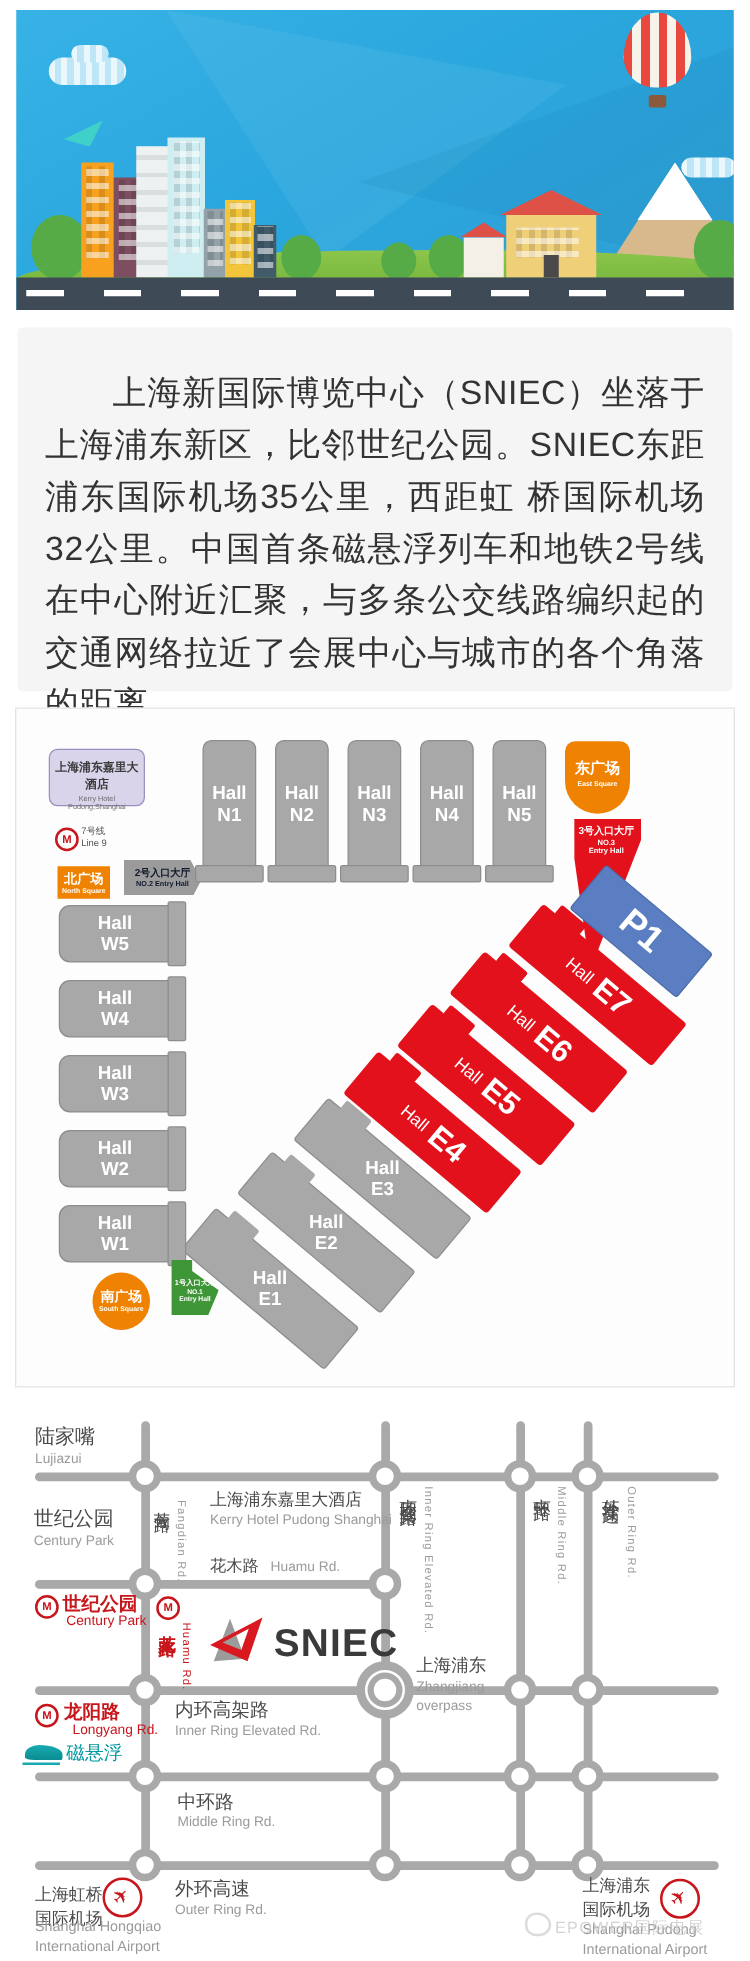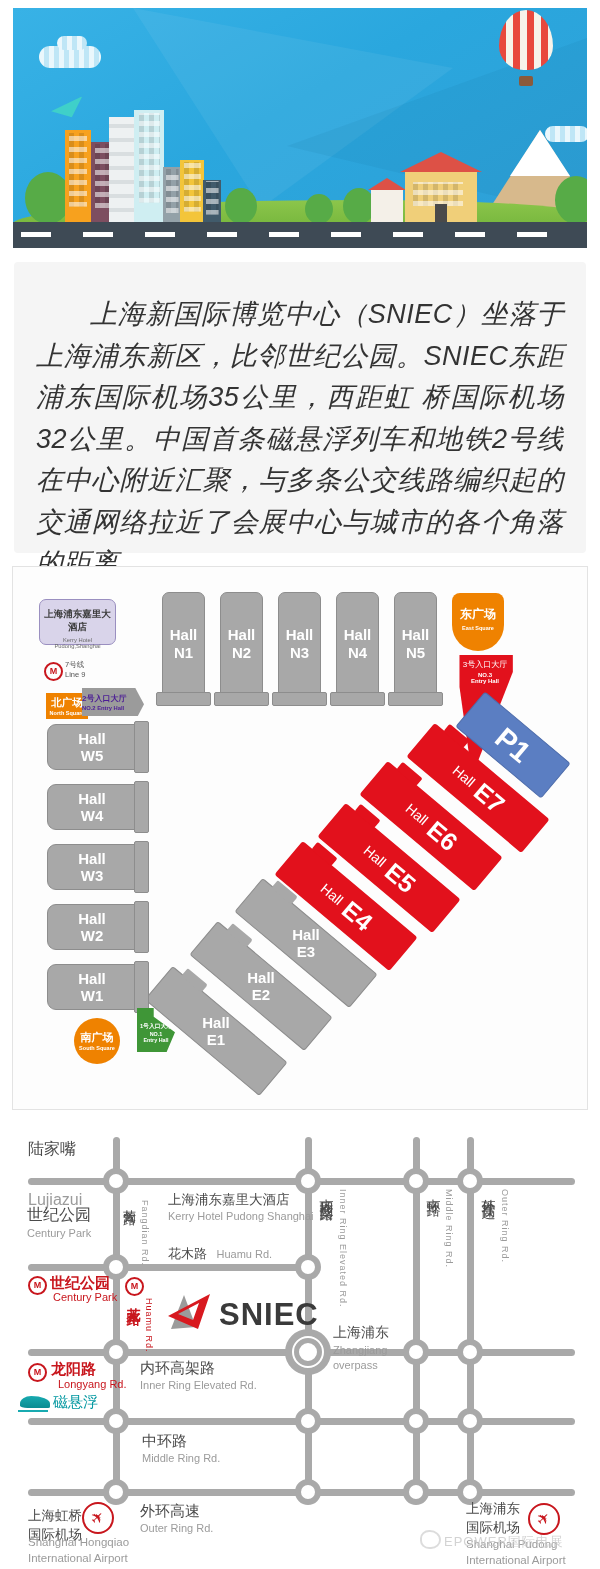--- a/index.html
+++ b/index.html
@@ -23,21 +23,21 @@
   .tree{border-radius:50%;background:#57ab47;}
   .grass{left:0;right:0;height:24px;background:linear-gradient(#8cc64b,#79b83f);border-radius:60% 40% 0 0/100% 60% 0 0;}
   .bld{bottom:26px;}
   .win{background-image:repeating-linear-gradient(0deg,rgba(255,255,255,.55) 0 5px,transparent 5px 11px),repeating-linear-gradient(90deg,rgba(0,0,0,.12) 0 5px,transparent 5px 10px);background-size:70% 80%;background-position:50% 15%;background-repeat:no-repeat;}
   .road{left:0;right:0;top:214px;height:26px;background:#3e4a55;}
   .road-dash{left:8px;right:8px;top:224px;height:5px;background:repeating-linear-gradient(90deg,#fff 0 30px,transparent 30px 62px);}
   .roof{clip-path:polygon(50% 0,100% 100%,0 100%);background:#dd5146;}
 
   
   .intro-card{margin:14px 14px 0 14px;background:#f5f5f5;border-radius:4px;padding:32px 22px 30px 22px;box-sizing:border-box;height:291px;}
-  .intro-text{font-size:27px;line-height:41.5px;color:#333;text-align:justify;text-indent:2em;letter-spacing:.5px;margin:0;font-style:italic;}
+  .intro-text{font-size:27px;line-height:41.5px;color:#333;text-align:justify;text-indent:2em;letter-spacing:.5px;margin:0;}
 
   
   .venue-card{margin:13px 0 0 12px;width:574px;height:542px;background:#fdfdfd;border:1px solid #e3e3e3;position:relative;overflow:hidden;}
   .hall{position:absolute;background:#a8a8a8;border:1px solid #8d8d8d;color:#fff;display:flex;align-items:center;justify-content:center;text-align:center;box-sizing:border-box;}
   .hallN{width:43px;height:103px;border-radius:7px 7px 2px 2px;}
   .hallN::after{content:"";position:absolute;left:-7px;right:-7px;bottom:-12px;height:12px;background:inherit;border:1px solid #8d8d8d;border-radius:2px;}
   .hallW{width:90px;height:46px;border-radius:9px 3px 3px 9px;}
   .hallW::after{content:"";position:absolute;right:-13px;top:-4px;bottom:-4px;width:13px;background:inherit;border:1px solid #8d8d8d;border-radius:2px;}
   .hallE{width:150px;height:44px;border-radius:3px;transform:rotate(40deg);}
   .hallE::before{content:"";position:absolute;left:12px;top:-9px;width:26px;height:10px;background:inherit;border-radius:2px;}
@@ -130,21 +130,21 @@
   <div class="abs metro" style="left:31px;top:95px;"></div>
   <div class="abs" style="left:52px;top:93px;font-size:7.5px;color:#555;line-height:1.3;">
     <div>7号线</div>
     <div>Line 9</div>
   </div>
 
   <div class="abs sq-orange" style="left:33px;top:126px;width:42px;height:26px;padding-top:3px;box-sizing:border-box;">
     <div style="font-size:10.5px;font-weight:bold;">北广场</div>
     <span class="tinyEn">North Square</span>
   </div>
-  <div class="abs" style="left:69px;top:121px;width:62px;height:28px;background:#9b9b9b;color:#4c1d95;clip-path:polygon(0 0,86% 0,100% 58%,90% 100%,0 100%);padding-top:5px;box-sizing:border-box;">
+  <div class="abs" style="left:86px;top:121px;width:62px;height:28px;background:#9b9b9b;color:#0f172a;clip-path:polygon(0 0,86% 0,100% 58%,90% 100%,0 100%);text-align:center;padding-top:5px;box-sizing:border-box;">
     <div style="font-size:8px;font-weight:bold;">2号入口大厅</div>
     <div style="font-size:5.8px;font-weight:bold;margin-top:1px;">NO.2 Entry Hall</div>
   </div>
 
   <div class="hall hallN" style="left:149px;top:25px;">
       <div class="twoLine"><span>Hall</span><br><span>N1</span></div>
     </div>
   <div class="hall hallN" style="left:207px;top:25px;">
       <div class="twoLine"><span>Hall</span><br><span>N2</span></div>
     </div>
@@ -157,21 +157,21 @@
   <div class="hall hallN" style="left:381px;top:25px;">
       <div class="twoLine"><span>Hall</span><br><span>N5</span></div>
     </div>
 
   <div class="abs sq-orange" style="left:439px;top:26px;width:52px;height:58px;border-radius:8px 8px 26px 26px;padding-top:13px;box-sizing:border-box;">
     <div style="font-size:12px;font-weight:bold;">东广场</div>
     <span class="tinyEn" style="margin-top:2px;">East Square</span>
   </div>
 
   <div class="abs" style="left:443px;top:88px;width:58px;height:106px;background:#e2111c;color:#fff;clip-path:polygon(6% 0,98% 0,98% 16%,38% 100%,24% 100%,6% 30%);text-align:center;padding-top:4px;box-sizing:border-box;">
-    <div style="font-size:8px;font-weight:normal;">3号入口大厅</div>
+    <div style="font-size:8px;font-weight:bold;">3号入口大厅</div>
     <div style="font-size:6px;font-weight:bold;margin-top:2px;">NO.3</div>
     <div style="font-size:6px;font-weight:bold;">Entry Hall</div>
   </div>
 
   <div class="abs" style="left:444px;top:155px;width:112px;height:46px;background:#5b7ec2;border:1px solid #4d6cab;border-radius:3px;transform:rotate(40deg);display:flex;align-items:center;justify-content:center;box-sizing:border-box;">
     <span style="color:#fff;font-size:29px;font-weight:bold;">P1</span>
   </div>
 
   <div class="hall hallE red" style="left:390px;top:199px;">
       <span class="hl1">Hall</span>
@@ -251,21 +251,21 @@
   <div class="node" style="left:103px;top:280px;"></div>
   <div class="node" style="left:295px;top:280px;"></div>
   <div class="node" style="left:403px;top:280px;"></div>
   <div class="node" style="left:457px;top:280px;"></div>
   <div class="node" style="left:103px;top:351px;"></div>
   <div class="node" style="left:295px;top:351px;"></div>
   <div class="node" style="left:403px;top:351px;"></div>
   <div class="node" style="left:457px;top:351px;"></div>
 
   <div class="abs cnL" style="left:28px;top:11px;font-size:16px;">陆家嘴</div>
-  <div class="abs enL" style="left:28px;top:33px;font-size:16px;margin-top:30px;">Lujiazui</div>
+  <div class="abs enL" style="left:28px;top:33px;font-size:11px;">Lujiazui</div>
   <div class="abs cnL" style="left:27px;top:77px;font-size:16px;">世纪公园</div>
   <div class="abs enL" style="left:27px;top:99px;font-size:11px;">Century Park</div>
   <div class="abs cnL" style="left:168px;top:63px;font-size:13.5px;">上海浦东嘉里大酒店</div>
   <div class="abs enL" style="left:168px;top:82px;font-size:11px;">Kerry Hotel Pudong Shanghai</div>
   <div class="abs cnL vtext" style="left:120px;top:71px;font-size:13px;">芳甸路</div>
   <div class="abs enL vtext" style="left:140px;top:72px;font-size:9px;letter-spacing:1px;">Fangdian Rd.</div>
   <div class="abs" style="left:168px;top:116px;">
     <span class="cnL" style="font-size:13px;">花木路</span>
     <span class="enL" style="font-size:11px;margin-left:5px;">Huamu Rd.</span>
   </div>

